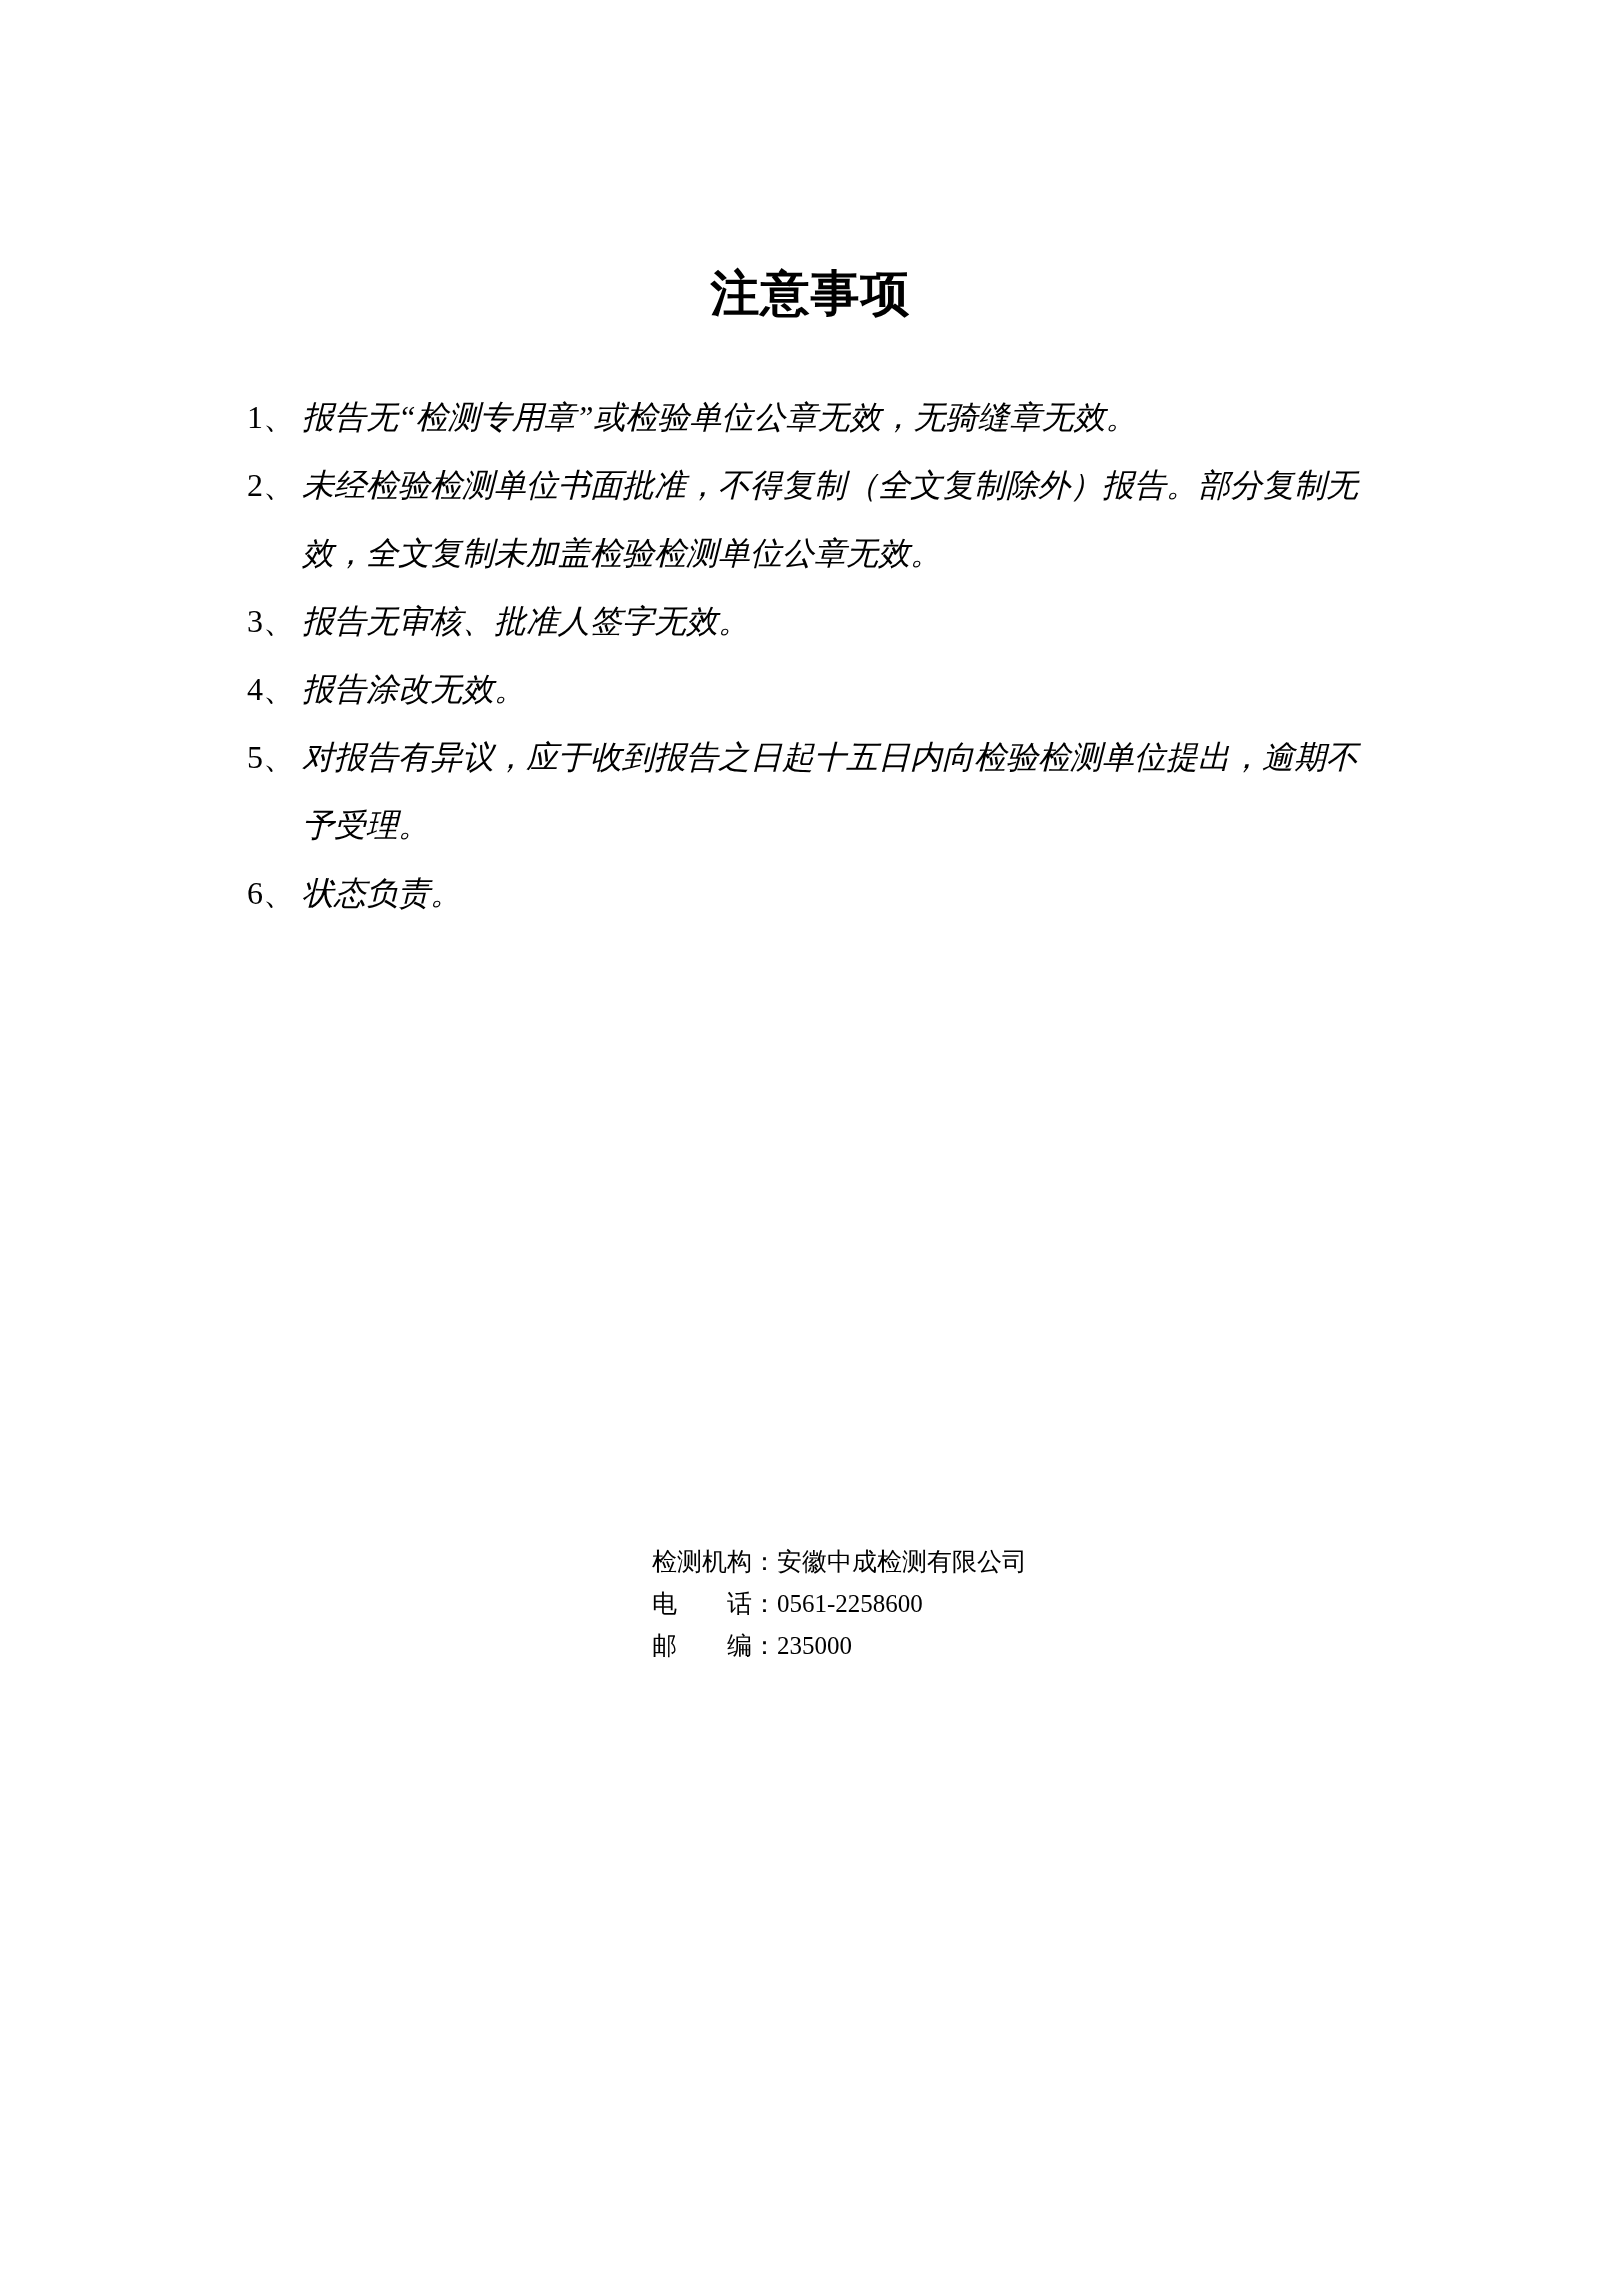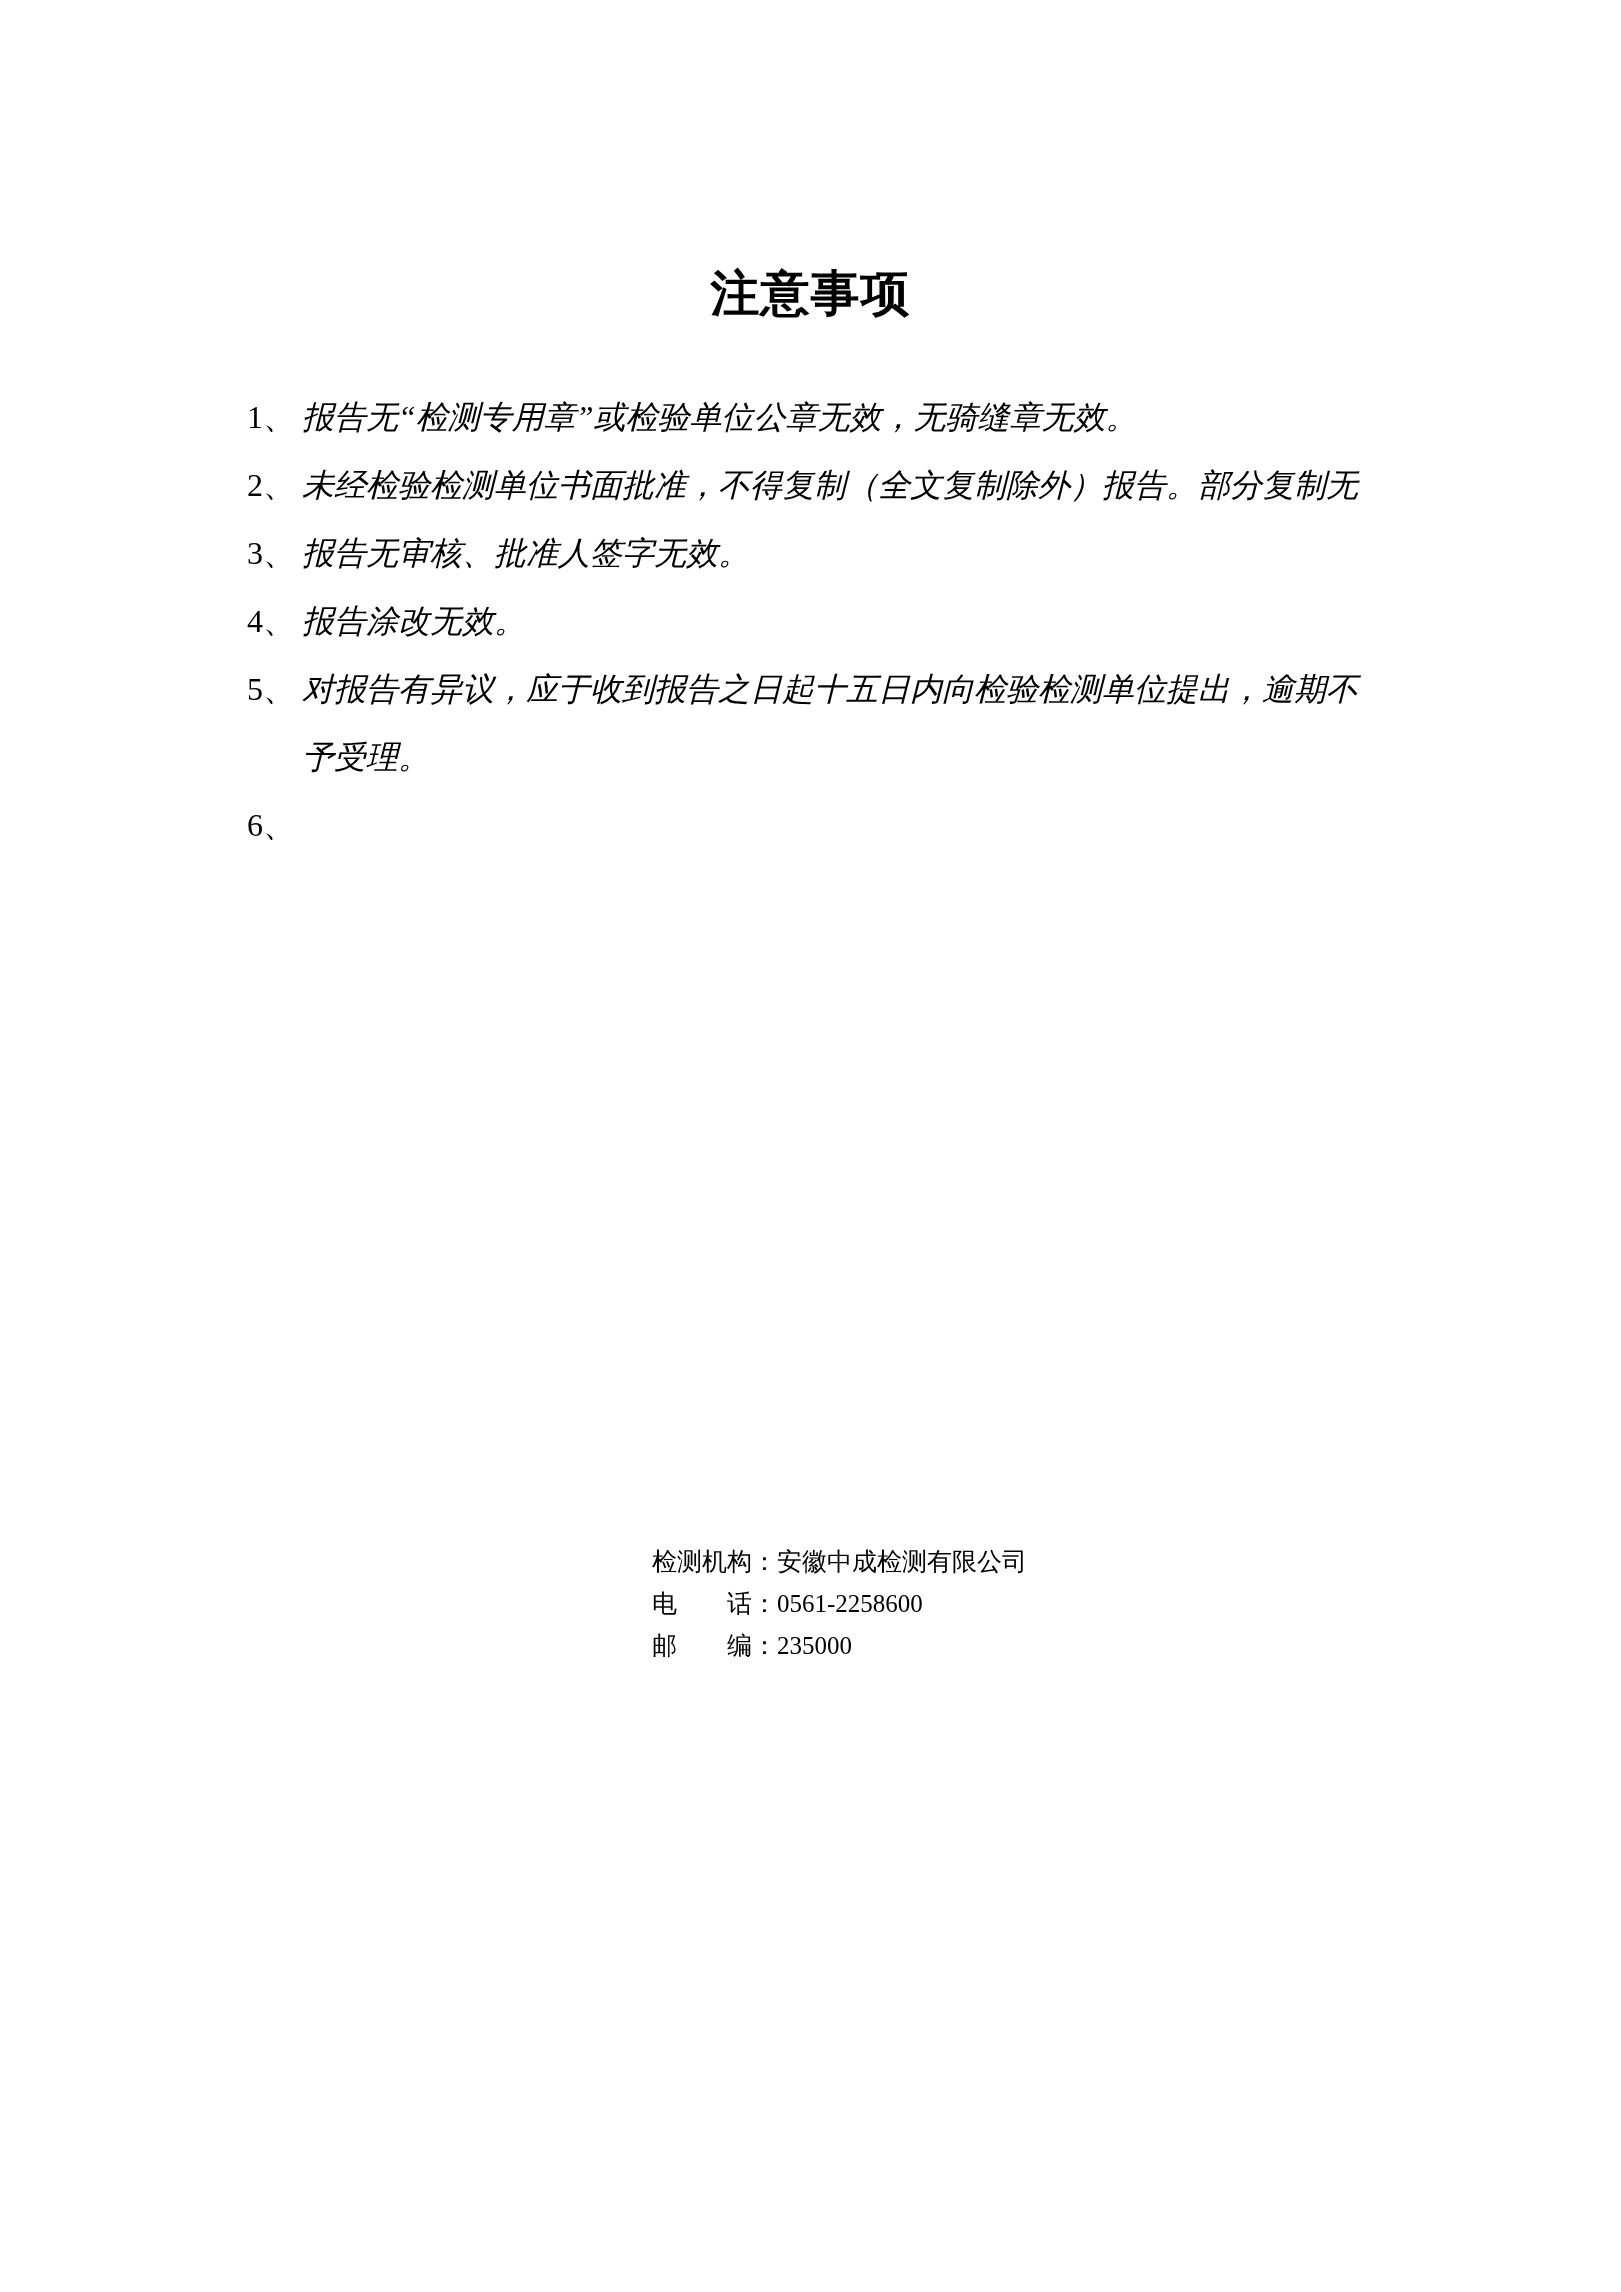--- a/index.html
+++ b/index.html
@@ -74,40 +74,42 @@
   <div class="notes">
 
     <div class="note">
       <span class="note-num">1、</span>
       <span class="note-line">报告无“检测专用章”或检验单位公章无效，无骑缝章无效。</span>
     </div>
 
     <div class="note">
       <span class="note-num">2、</span>
       <span class="note-line">未经检验检测单位书面批准，不得复制（全文复制除外）报告。部分复制无</span>
+      <span class="note-line">效，全文复制未加盖检验检测单位公章无效。</span>
     </div>
 
     <div class="note">
       <span class="note-num">3、</span>
       <span class="note-line">报告无审核、批准人签字无效。</span>
     </div>
 
     <div class="note">
       <span class="note-num">4、</span>
       <span class="note-line">报告涂改无效。</span>
     </div>
 
     <div class="note">
       <span class="note-num">5、</span>
       <span class="note-line">对报告有异议，应于收到报告之日起十五日内向检验检测单位提出，逾期不</span>
       <span class="note-line">予受理。</span>
     </div>
 
     <div class="note">
       <span class="note-num">6、</span>
+      <span class="note-line">状态负责。</span>
     </div>
 
   </div>
 
   <div class="contact">
 
     <div class="contact-line">
       <span class="contact-label">检测机构：</span><span class="contact-value">安徽中成检测有限公司</span>
     </div>
 

